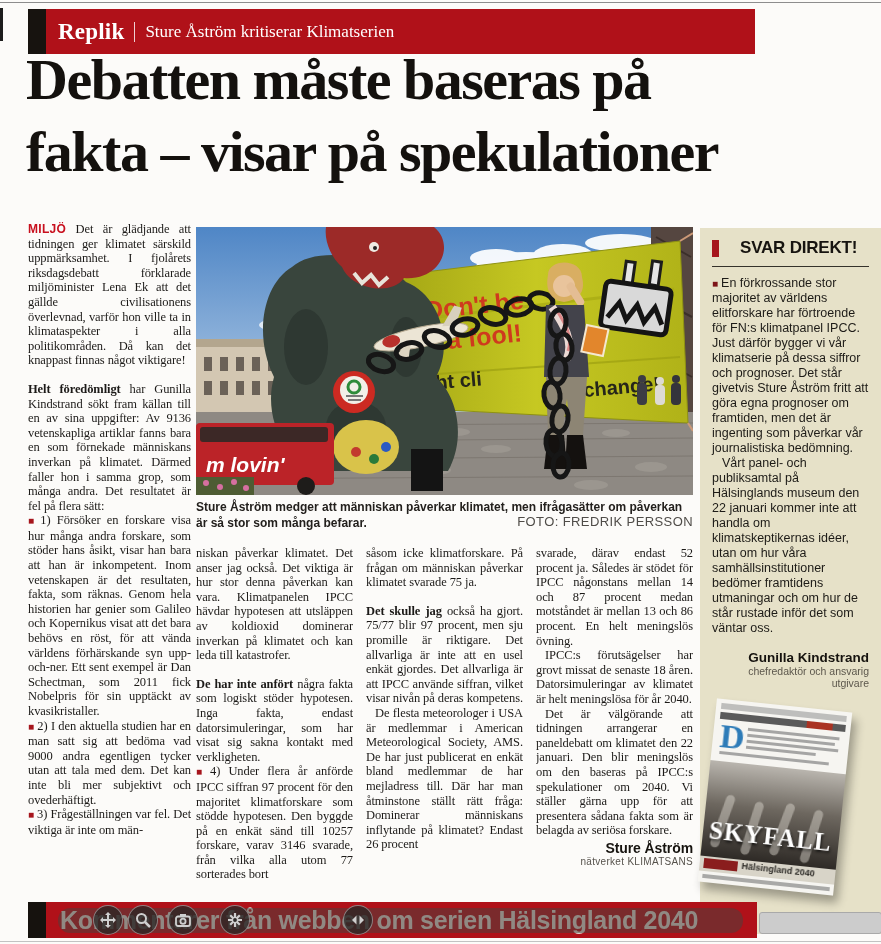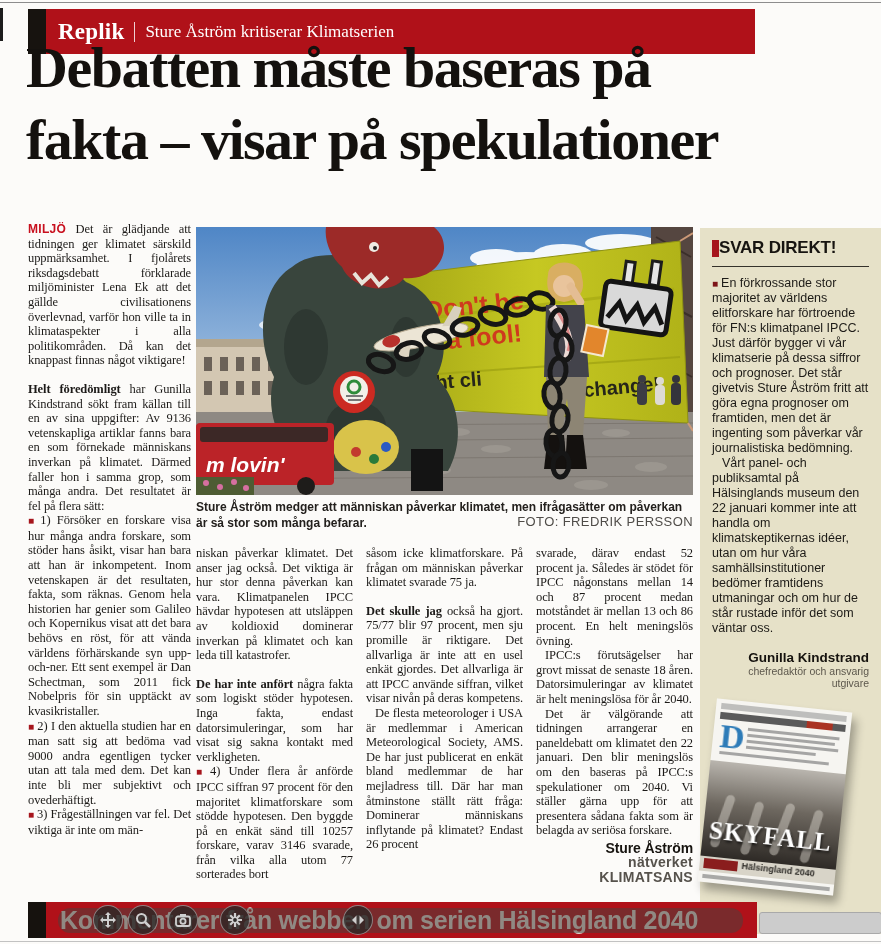--- a/index.html
+++ b/index.html
@@ -11,21 +11,21 @@
 
   
   .kicker{position:absolute;left:28px;top:9px;width:727px;height:45px;display:flex;}
   .kicker-block{width:18px;background:#17130f;}
   .kicker-bar{flex:1;background:#b01119;color:#fff;display:flex;align-items:center;gap:10px;padding-left:12px;}
   .kicker-title{font-weight:bold;font-size:23px;letter-spacing:.2px;}
   .kicker-sep{width:1px;height:20px;background:rgba(255,255,255,.8);}
   .kicker-sub{font-size:17px;}
 
   
-  .headline{position:absolute;left:26px;top:32px;width:762px;font-weight:bold;
+  .headline{position:absolute;left:26px;top:44px;width:762px;font-weight:bold;
             font-size:58px;line-height:72px;letter-spacing:-1.5px;color:#14110e;}
 
   
   .body-text{font-size:12.5px;line-height:14.6px;text-align:justify;letter-spacing:-.1px;}
   .tag{color:#c8101e;font-family:"Liberation Sans",sans-serif;font-weight:bold;font-size:12px;letter-spacing:.3px;}
   .lead-bold{font-weight:bold;}
   .sq{color:#a6151c;font-size:10px;margin-right:3px;}
   .para{margin:0;}
   .para.gap{margin-top:14px;}
   .para.ind{text-indent:9px;}
@@ -36,26 +36,26 @@
   .photo{position:absolute;left:196px;top:227px;width:497px;height:268px;background:#6f9cce;overflow:hidden;}
   .caption{position:absolute;left:196px;top:499px;width:497px;font-family:"Liberation Sans",sans-serif;
            font-weight:bold;font-size:12px;line-height:16px;color:#23201d;}
   .credit{position:absolute;right:0;bottom:1px;font-weight:normal;font-size:13px;letter-spacing:.4px;color:#4f4c48;}
 
   
   .cols{position:absolute;left:196px;top:546px;width:497px;height:352px;display:flex;gap:13px;}
   .tcol{flex:1;overflow:hidden;}
   .sig{text-align:right;margin-top:3px;}
   .sig-name{font-family:"Liberation Sans",sans-serif;font-weight:bold;font-size:14px;color:#16130f;}
-  .sig-org{font-family:"Liberation Sans",sans-serif;font-size:14px;color:#56524c;letter-spacing:.3px;font-weight:bold;}
+  .sig-org{font-family:"Liberation Sans",sans-serif;font-size:10px;color:#56524c;letter-spacing:.3px;}
 
   
   .sidebar{position:absolute;left:700px;top:228px;width:181px;height:706px;background:#e6e1c8;
            box-sizing:border-box;padding:10px 12px;font-family:"Liberation Sans",sans-serif;color:#1d1b17;}
-  .sb-head{display:flex;align-items:center;gap:0;border-bottom:1px solid #35322b;padding-bottom:8px;margin-bottom:9px;}
+  .sb-head{display:flex;align-items:center;gap:21px;border-bottom:1px solid #35322b;padding-bottom:8px;margin-bottom:9px;}
   .sb-bar{width:7px;height:17px;background:#a6151c;}
   .sb-title{font-weight:bold;font-size:17px;letter-spacing:-.2px;color:#171410;}
   .sb-p{font-size:12.5px;line-height:15px;margin:0;}
   .sb-p.ind{text-indent:10px;}
   .sb-sq{color:#7d1418;font-size:10px;margin-right:3px;}
   .sb-sig{text-align:right;margin-top:14px;}
   .sb-sig-name{font-weight:bold;font-size:13.5px;color:#15120e;}
   .sb-sig-role{font-size:10.5px;color:#5c574c;}
 
   

